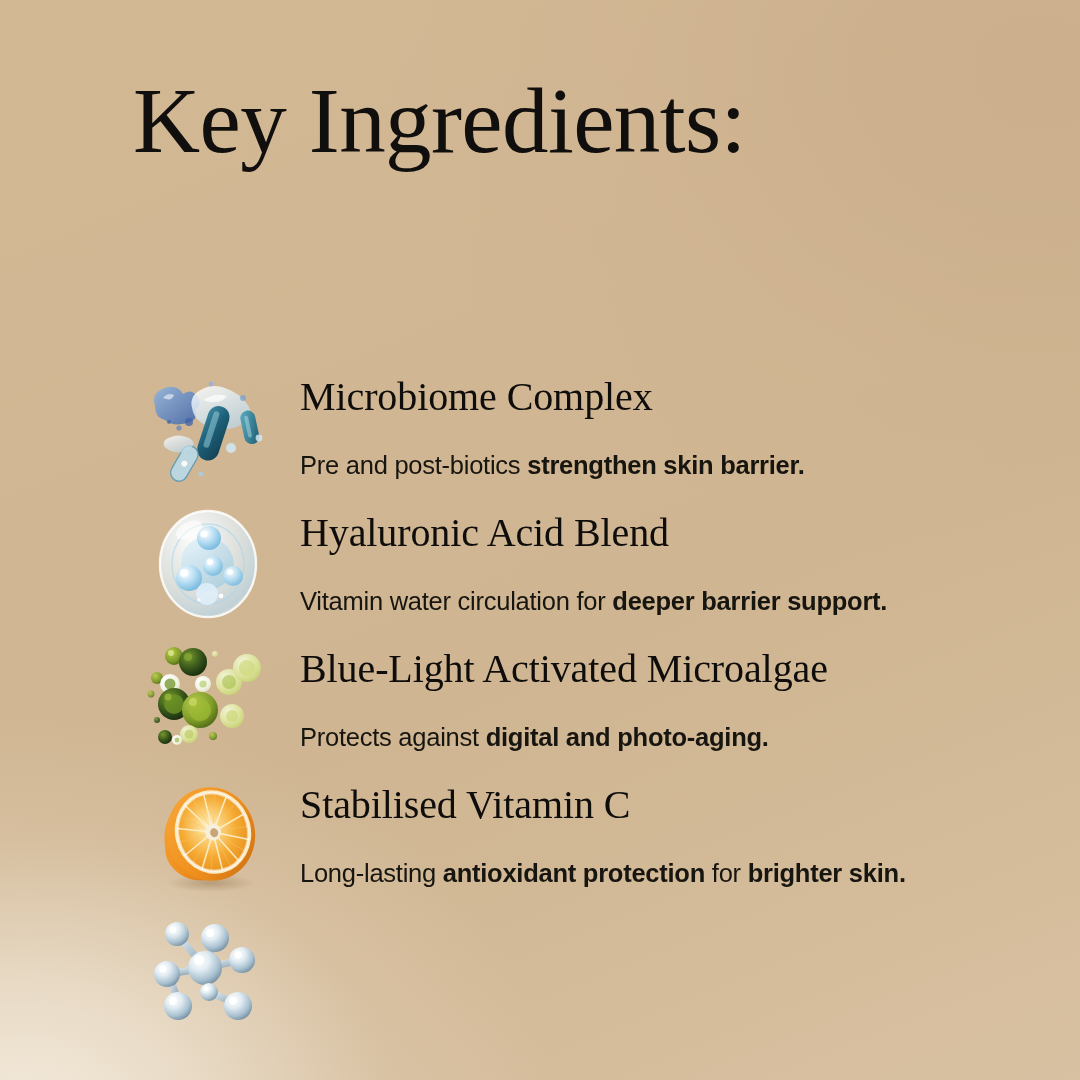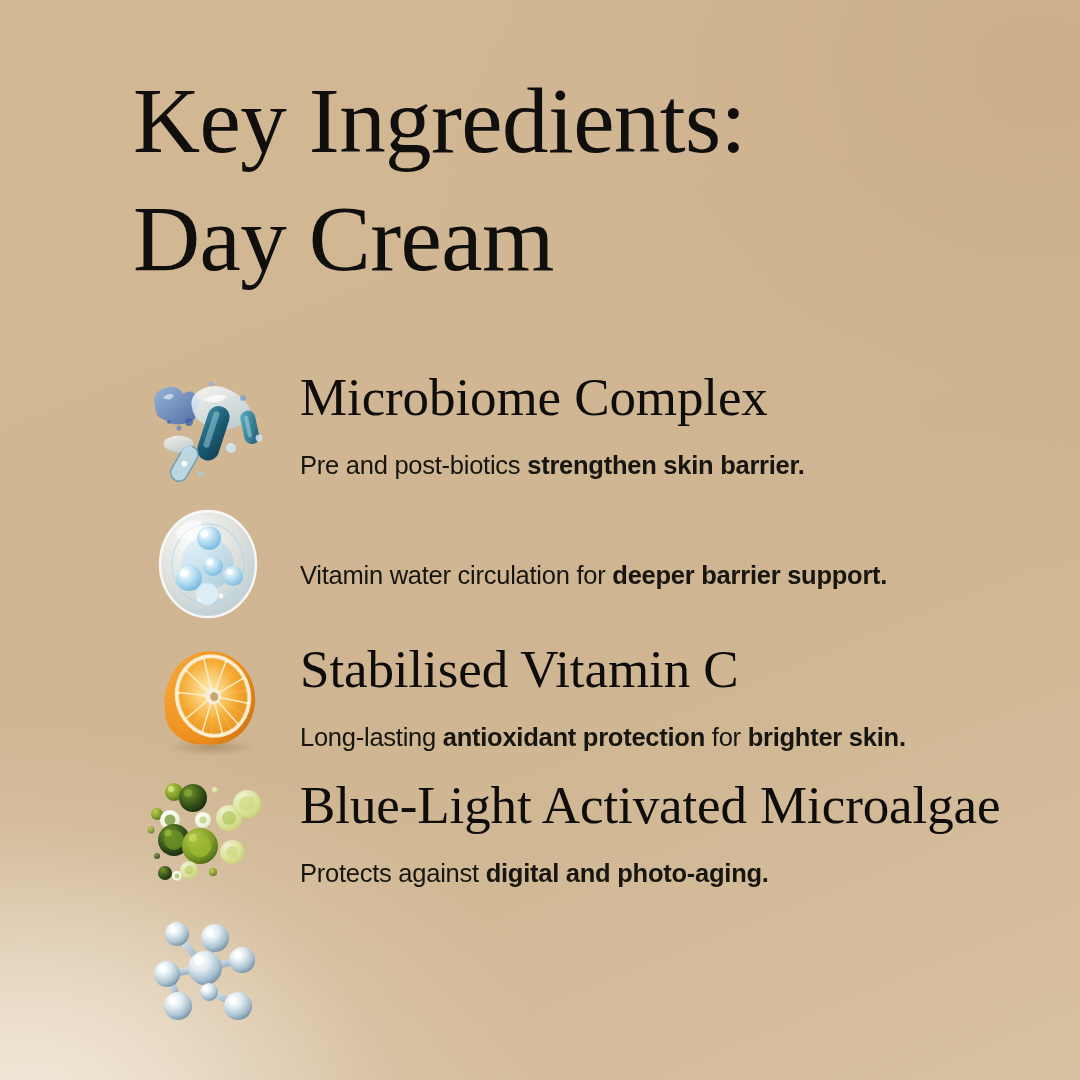--- a/index.html
+++ b/index.html
@@ -65,21 +65,21 @@
     justify-content: center;
   }
   .text-cell {
     position: relative;
     padding-left: 12px;
     margin-top: -4px;
   }
   .ing-name {
     font-family: "Liberation Serif", "DejaVu Serif", serif;
     font-weight: 400;
-    font-size: 53px;
+    font-size: 40px;
     line-height: 52px;
     letter-spacing: -0.1px;
     color: #0e0d0b;
     white-space: nowrap;
   }
   .ing-desc {
     font-family: "Liberation Sans", sans-serif;
     font-size: 25.5px;
     line-height: 34px;
     letter-spacing: -0.25px;
@@ -98,21 +98,20 @@
     display: block;
   }
 </style>
 </head>
 <body>
 
 <div id="poster">
 
   <div id="title-block">
     <div class="title-line">Key Ingredients:</div>
-    <div class="title-line">Day Cream</div>
   </div>
 
   <div id="ingredient-list">
       <div class="ingredient-row">
         <div class="icon-cell">
     <svg class="icon-art" viewBox="0 0 130 120" xmlns="http://www.w3.org/2000/svg">
       <defs>
         <linearGradient id="mbRod" x1="0" y1="0" x2="1" y2="1">
           <stop offset="0%" stop-color="#3f8ca3"></stop>
           <stop offset="45%" stop-color="#1d5f77"></stop>
@@ -197,21 +196,84 @@
       <circle cx="67" cy="58" r="3" fill="#ffffff" opacity="0.9"></circle>
       <circle cx="90" cy="72" r="10" fill="url(#haDrop)" opacity="0.92"></circle>
       <circle cx="87" cy="68" r="3" fill="#ffffff" opacity="0.85"></circle>
       <circle cx="64" cy="90" r="11" fill="#dff0fa" opacity="0.85"></circle>
       <circle cx="78" cy="92" r="2.4" fill="#ffffff" opacity="0.9"></circle>
       <circle cx="56" cy="96" r="1.8" fill="#ffffff" opacity="0.8"></circle>
       <ellipse cx="46" cy="26" rx="14" ry="8" fill="#ffffff" opacity="0.6" transform="rotate(-28 46 26)"></ellipse>
     </svg>
         </div>
         <div class="text-cell">
+          <div class="ing-name">Hyaluronic Acid Blend</div>
           <div class="ing-desc"><span>Vitamin water circulation for </span><b>deeper barrier support.</b></div>
+        </div>
+      </div>
+      <div class="ingredient-row">
+        <div class="icon-cell">
+    <svg class="icon-art" viewBox="0 0 130 120" xmlns="http://www.w3.org/2000/svg">
+      <defs>
+        <radialGradient id="agDark" cx="0.35" cy="0.3" r="0.78">
+          <stop offset="0%" stop-color="#74962a"></stop>
+          <stop offset="60%" stop-color="#33511a"></stop>
+          <stop offset="100%" stop-color="#16280c"></stop>
+        </radialGradient>
+        <radialGradient id="agMid" cx="0.35" cy="0.3" r="0.78">
+          <stop offset="0%" stop-color="#b8cc4e"></stop>
+          <stop offset="65%" stop-color="#7d9a27"></stop>
+          <stop offset="100%" stop-color="#4a6516"></stop>
+        </radialGradient>
+        <radialGradient id="agPale" cx="0.35" cy="0.3" r="0.8">
+          <stop offset="0%" stop-color="#f2f3d8"></stop>
+          <stop offset="60%" stop-color="#dce29a"></stop>
+          <stop offset="100%" stop-color="#c3cf72"></stop>
+        </radialGradient>
+        <radialGradient id="agWhite" cx="0.35" cy="0.3" r="0.8">
+          <stop offset="0%" stop-color="#ffffff"></stop>
+          <stop offset="70%" stop-color="#f0f2e0"></stop>
+          <stop offset="100%" stop-color="#d7dcb4"></stop>
+        </radialGradient>
+      </defs>
+      <circle cx="31" cy="16" r="9" fill="url(#agMid)"></circle>
+      <circle cx="28" cy="13" r="3" fill="#e4ee9a" opacity="0.7"></circle>
+      <circle cx="50" cy="22" r="14" fill="url(#agDark)"></circle>
+      <circle cx="45" cy="17" r="4" fill="#8fb33a" opacity="0.55"></circle>
+      <circle cx="14" cy="38" r="6" fill="url(#agMid)" opacity="0.95"></circle>
+      <circle cx="27" cy="44" r="10" fill="url(#agWhite)"></circle>
+      <circle cx="27" cy="44" r="5.5" fill="#6f9429" opacity="0.75"></circle>
+      <circle cx="60" cy="44" r="8" fill="url(#agWhite)"></circle>
+      <circle cx="60" cy="44" r="3.6" fill="#9cb93c" opacity="0.5"></circle>
+      <circle cx="86" cy="42" r="13" fill="url(#agPale)"></circle>
+      <circle cx="86" cy="42" r="7" fill="#9fbb3e" opacity="0.55"></circle>
+      <circle cx="104" cy="28" r="14" fill="url(#agPale)"></circle>
+      <circle cx="104" cy="28" r="8" fill="#cfd97e" opacity="0.7"></circle>
+      <circle cx="31" cy="64" r="16" fill="url(#agDark)"></circle>
+      <circle cx="31" cy="64" r="10" fill="#6d9226" opacity="0.8"></circle>
+      <circle cx="25" cy="57" r="3.6" fill="#a8c742" opacity="0.6"></circle>
+      <circle cx="57" cy="70" r="18" fill="url(#agMid)"></circle>
+      <circle cx="57" cy="70" r="11" fill="#9cbb33" opacity="0.7"></circle>
+      <circle cx="50" cy="62" r="4" fill="#d3e06e" opacity="0.6"></circle>
+      <circle cx="89" cy="76" r="12" fill="url(#agPale)"></circle>
+      <circle cx="89" cy="76" r="6" fill="#cdd87c" opacity="0.75"></circle>
+      <circle cx="46" cy="94" r="9" fill="url(#agPale)"></circle>
+      <circle cx="46" cy="94" r="4.5" fill="#b9c95c" opacity="0.65"></circle>
+      <circle cx="22" cy="97" r="7" fill="url(#agDark)"></circle>
+      <circle cx="34" cy="100" r="5" fill="url(#agWhite)"></circle>
+      <circle cx="34" cy="100" r="2.4" fill="#8aa830" opacity="0.6"></circle>
+      <circle cx="70" cy="96" r="4" fill="url(#agMid)" opacity="0.9"></circle>
+      <circle cx="8" cy="54" r="3.4" fill="url(#agMid)" opacity="0.85"></circle>
+      <circle cx="72" cy="14" r="3" fill="url(#agPale)" opacity="0.9"></circle>
+      <circle cx="14" cy="80" r="3" fill="url(#agDark)" opacity="0.8"></circle>
+    </svg>
+        </div>
+        <div class="text-cell">
+          <div class="ing-name">Blue-Light Activated Microalgae</div>
+          <div class="ing-desc"><span>Protects against </span><b>digital and photo-aging.</b></div>
         </div>
       </div>
       <div class="ingredient-row">
         <div class="icon-cell">
     <svg class="icon-art" viewBox="0 0 130 120" xmlns="http://www.w3.org/2000/svg">
       <defs>
         <radialGradient id="orFlesh" cx="0.46" cy="0.42" r="0.62">
           <stop offset="0%" stop-color="#fff4cf"></stop>
           <stop offset="22%" stop-color="#fcd98a"></stop>
           <stop offset="62%" stop-color="#f5ab33"></stop>
@@ -263,82 +325,20 @@
         </div>
         <div class="text-cell">
           <div class="ing-name">Stabilised Vitamin C</div>
           <div class="ing-desc"><span>Long-lasting </span><b>antioxidant protection</b><span> for </span><b>brighter skin.</b></div>
         </div>
       </div>
       <div class="ingredient-row">
         <div class="icon-cell">
     <svg class="icon-art" viewBox="0 0 130 120" xmlns="http://www.w3.org/2000/svg">
       <defs>
-        <radialGradient id="agDark" cx="0.35" cy="0.3" r="0.78">
-          <stop offset="0%" stop-color="#74962a"></stop>
-          <stop offset="60%" stop-color="#33511a"></stop>
-          <stop offset="100%" stop-color="#16280c"></stop>
-        </radialGradient>
-        <radialGradient id="agMid" cx="0.35" cy="0.3" r="0.78">
-          <stop offset="0%" stop-color="#b8cc4e"></stop>
-          <stop offset="65%" stop-color="#7d9a27"></stop>
-          <stop offset="100%" stop-color="#4a6516"></stop>
-        </radialGradient>
-        <radialGradient id="agPale" cx="0.35" cy="0.3" r="0.8">
-          <stop offset="0%" stop-color="#f2f3d8"></stop>
-          <stop offset="60%" stop-color="#dce29a"></stop>
-          <stop offset="100%" stop-color="#c3cf72"></stop>
-        </radialGradient>
-        <radialGradient id="agWhite" cx="0.35" cy="0.3" r="0.8">
-          <stop offset="0%" stop-color="#ffffff"></stop>
-          <stop offset="70%" stop-color="#f0f2e0"></stop>
-          <stop offset="100%" stop-color="#d7dcb4"></stop>
-        </radialGradient>
-      </defs>
-      <circle cx="31" cy="16" r="9" fill="url(#agMid)"></circle>
-      <circle cx="28" cy="13" r="3" fill="#e4ee9a" opacity="0.7"></circle>
-      <circle cx="50" cy="22" r="14" fill="url(#agDark)"></circle>
-      <circle cx="45" cy="17" r="4" fill="#8fb33a" opacity="0.55"></circle>
-      <circle cx="14" cy="38" r="6" fill="url(#agMid)" opacity="0.95"></circle>
-      <circle cx="27" cy="44" r="10" fill="url(#agWhite)"></circle>
-      <circle cx="27" cy="44" r="5.5" fill="#6f9429" opacity="0.75"></circle>
-      <circle cx="60" cy="44" r="8" fill="url(#agWhite)"></circle>
-      <circle cx="60" cy="44" r="3.6" fill="#9cb93c" opacity="0.5"></circle>
-      <circle cx="86" cy="42" r="13" fill="url(#agPale)"></circle>
-      <circle cx="86" cy="42" r="7" fill="#9fbb3e" opacity="0.55"></circle>
-      <circle cx="104" cy="28" r="14" fill="url(#agPale)"></circle>
-      <circle cx="104" cy="28" r="8" fill="#cfd97e" opacity="0.7"></circle>
-      <circle cx="31" cy="64" r="16" fill="url(#agDark)"></circle>
-      <circle cx="31" cy="64" r="10" fill="#6d9226" opacity="0.8"></circle>
-      <circle cx="25" cy="57" r="3.6" fill="#a8c742" opacity="0.6"></circle>
-      <circle cx="57" cy="70" r="18" fill="url(#agMid)"></circle>
-      <circle cx="57" cy="70" r="11" fill="#9cbb33" opacity="0.7"></circle>
-      <circle cx="50" cy="62" r="4" fill="#d3e06e" opacity="0.6"></circle>
-      <circle cx="89" cy="76" r="12" fill="url(#agPale)"></circle>
-      <circle cx="89" cy="76" r="6" fill="#cdd87c" opacity="0.75"></circle>
-      <circle cx="46" cy="94" r="9" fill="url(#agPale)"></circle>
-      <circle cx="46" cy="94" r="4.5" fill="#b9c95c" opacity="0.65"></circle>
-      <circle cx="22" cy="97" r="7" fill="url(#agDark)"></circle>
-      <circle cx="34" cy="100" r="5" fill="url(#agWhite)"></circle>
-      <circle cx="34" cy="100" r="2.4" fill="#8aa830" opacity="0.6"></circle>
-      <circle cx="70" cy="96" r="4" fill="url(#agMid)" opacity="0.9"></circle>
-      <circle cx="8" cy="54" r="3.4" fill="url(#agMid)" opacity="0.85"></circle>
-      <circle cx="72" cy="14" r="3" fill="url(#agPale)" opacity="0.9"></circle>
-      <circle cx="14" cy="80" r="3" fill="url(#agDark)" opacity="0.8"></circle>
-    </svg>
-        </div>
-        <div class="text-cell">
-          <div class="ing-name">Blue-Light Activated Microalgae</div>
-          <div class="ing-desc"><span>Protects against </span><b>digital and photo-aging.</b></div>
-        </div>
-      </div>
-      <div class="ingredient-row">
-        <div class="icon-cell">
-    <svg class="icon-art" viewBox="0 0 130 120" xmlns="http://www.w3.org/2000/svg">
-      <defs>
         <radialGradient id="nmBall" cx="0.34" cy="0.28" r="0.8">
           <stop offset="0%" stop-color="#ffffff"></stop>
           <stop offset="35%" stop-color="#e3edf3"></stop>
           <stop offset="72%" stop-color="#a9c1d0"></stop>
           <stop offset="100%" stop-color="#6f8a9c"></stop>
         </radialGradient>
         <linearGradient id="nmRod" x1="0" y1="0" x2="1" y2="1">
           <stop offset="0%" stop-color="#e9f1f6"></stop>
           <stop offset="50%" stop-color="#b4c8d6"></stop>
           <stop offset="100%" stop-color="#7d94a6"></stop>

